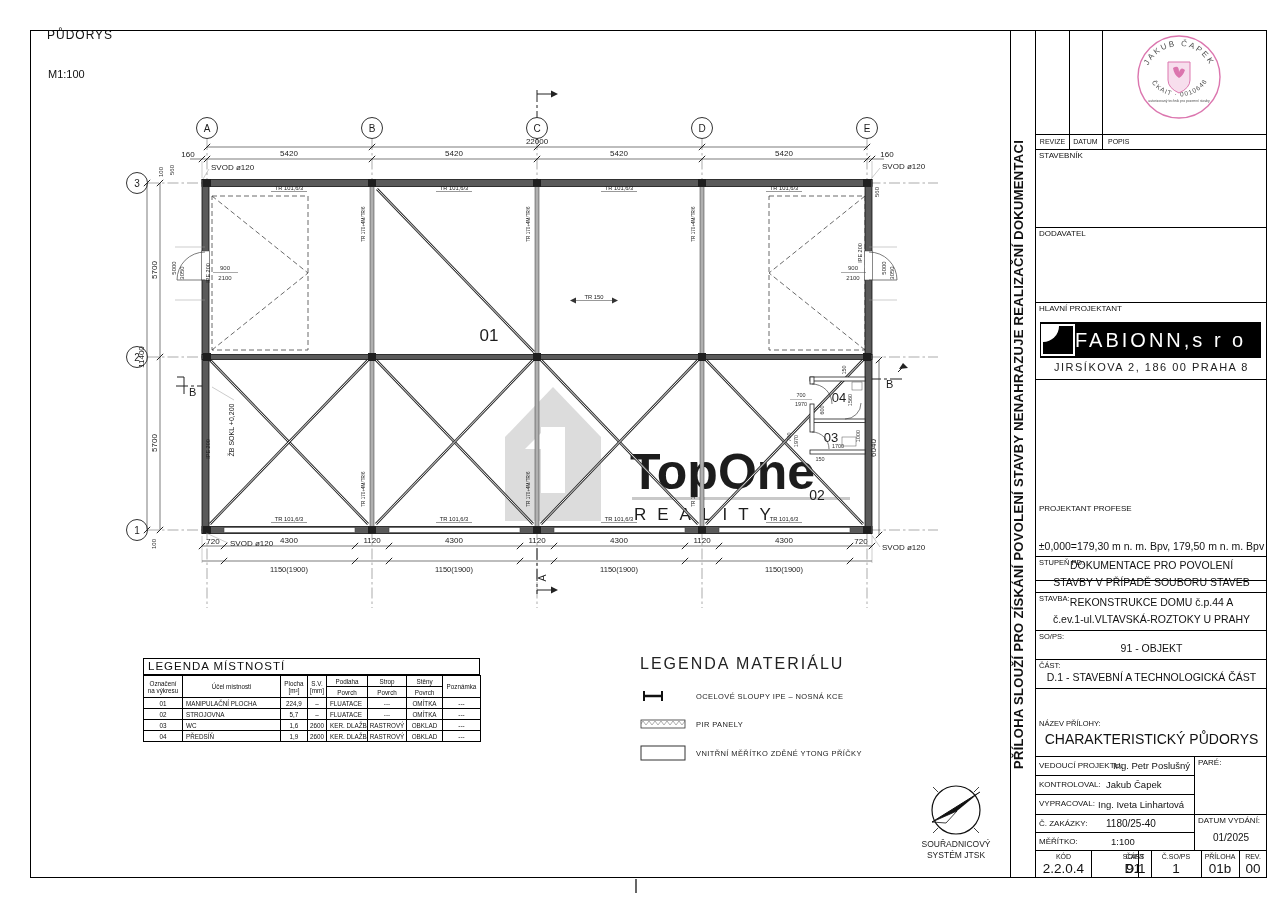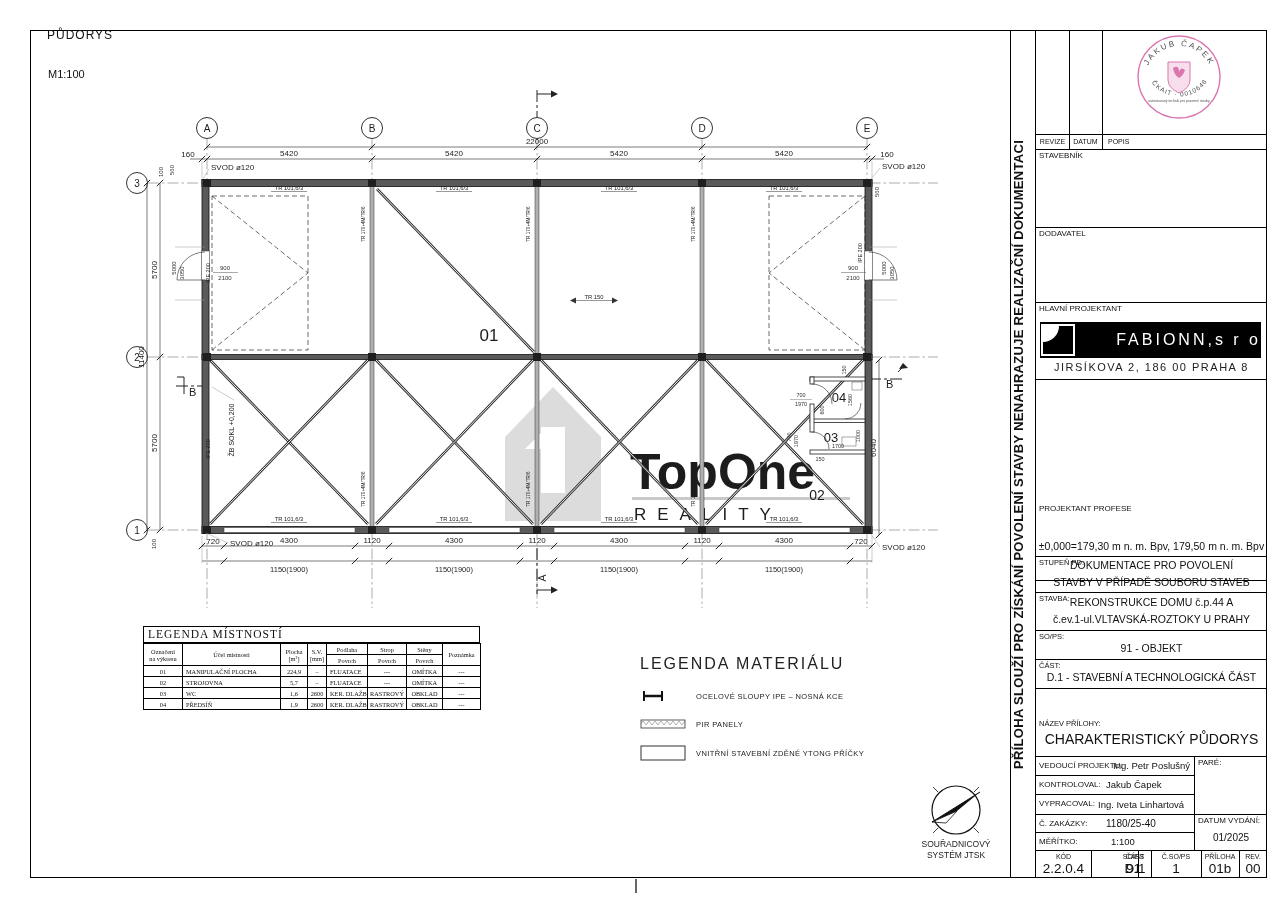--- a/index.html
+++ b/index.html
@@ -15,21 +15,21 @@
   .sec{stroke:#222;stroke-width:1;stroke-dasharray:12 3 3 3;fill:none;}
   .gate{stroke:#444;stroke-width:0.8;stroke-dasharray:5 3;fill:none;}
   .brace{stroke:#333;stroke-width:2.6;}
   .bracew{stroke:#fff;stroke-width:0.9;}
   .part{fill:#fff;stroke:#222;stroke-width:0.8;}
   .dimtxt{font-size:8px;fill:#222;}
   .tinytxt{font-size:6px;fill:#333;}
   .microtxt{font-size:5.5px;fill:#333;}
   .beamtxt{font-size:5.8px;fill:#222;}
   
-  .leg-rooms{position:absolute;left:143px;top:626px;width:337px;font-family:Liberation Serif, serif;}
+  .leg-rooms{position:absolute;left:143px;top:658px;width:337px;}
   .leg-rooms .ttl{border:1px solid #000;font-size:11.5px;letter-spacing:1px;padding:1px 4px;height:13px;}
   table.rooms{border-collapse:collapse;width:337px;table-layout:fixed;}
   table.rooms th,table.rooms td{border:0.8px solid #000;font-size:6.3px;font-weight:normal;
       text-align:center;padding:0;height:10px;overflow:hidden;white-space:nowrap;}
   table.rooms td.l{text-align:left;padding-left:3px;}
   
   .leg-mat{position:absolute;left:640px;top:655px;width:330px;}
   .leg-mat .ttl{font-size:16px;letter-spacing:2px;color:#222;}
   .mat-row{display:flex;align-items:center;margin-top:16px;}
   .mat-sym{width:48px;display:flex;justify-content:flex-start;}
@@ -37,21 +37,21 @@
   
   .tb{position:absolute;left:1035px;top:30px;width:231px;height:848px;border-left:1.3px solid #000;font-size:10px;}
   .tb .cell{position:absolute;box-sizing:border-box;border-bottom:1px solid #000;left:0;width:100%;}
   .lbl{position:absolute;left:3px;top:1px;font-size:8px;color:#111;white-space:nowrap;}
   .cval{position:absolute;left:0;width:100%;text-align:center;color:#111;white-space:nowrap;}
   .vstrip{position:absolute;left:1010px;top:30px;width:25px;height:848px;border-left:1.3px solid #000;}
   .vstrip .txt{position:absolute;left:0;top:0;width:25px;height:848px;writing-mode:vertical-rl;
       transform:rotate(180deg);text-align:center;font-size:13px;font-weight:bold;letter-spacing:0.3px;
       color:#111;white-space:nowrap;}
   .logo-bar{position:absolute;left:4px;background:#000;display:flex;align-items:center;}
-  .logo-txt{flex:1;text-align:right;color:#fff;font-size:16px;letter-spacing:3px;}
+  .logo-txt{flex:1;text-align:left;color:#fff;font-size:20px;letter-spacing:3px;}
   .logo-addr{position:absolute;left:0;width:100%;text-align:center;font-size:11px;letter-spacing:1.5px;color:#222;}
   .codes-h{position:absolute;top:2px;width:100%;text-align:center;font-size:7px;}
   .codes-v{position:absolute;top:10px;width:100%;text-align:center;font-size:13.5px;}
   .vline{position:absolute;width:0;border-left:1px solid #000;}
 </style>
 </head>
 <body>
 
 <div class="sheet">
   <div class="frame"></div>
@@ -496,21 +496,21 @@
           </svg>
         </span>
       <span class="mat-lbl">PIR PANELY</span>
     </div>
     <div class="mat-row">
       <span class="mat-sym">
         <svg width="46" height="16">
             <rect x="1" y="1" width="44" height="14" fill="#fff" stroke="#333" stroke-width="1"></rect>
           </svg>
         </span>
-      <span class="mat-lbl">VNITŘNÍ STAVEBNÍ ZDĚNÉ YTONG PŘÍČKY</span>
+      <span class="mat-lbl">VNITŘNÍ MĚŘÍTKO ZDĚNÉ YTONG PŘÍČKY</span>
     </div>
   </div>
 
   <div class="vstrip">
     <div class="txt">PŘÍLOHA SLOUŽÍ PRO ZÍSKÁNÍ POVOLENÍ STAVBY  NENAHRAZUJE REALIZAČNÍ DOKUMENTACI</div>
   </div>
 
   <div class="tb">
 
     <div class="cell" style="top:0;height:105px;"></div>

